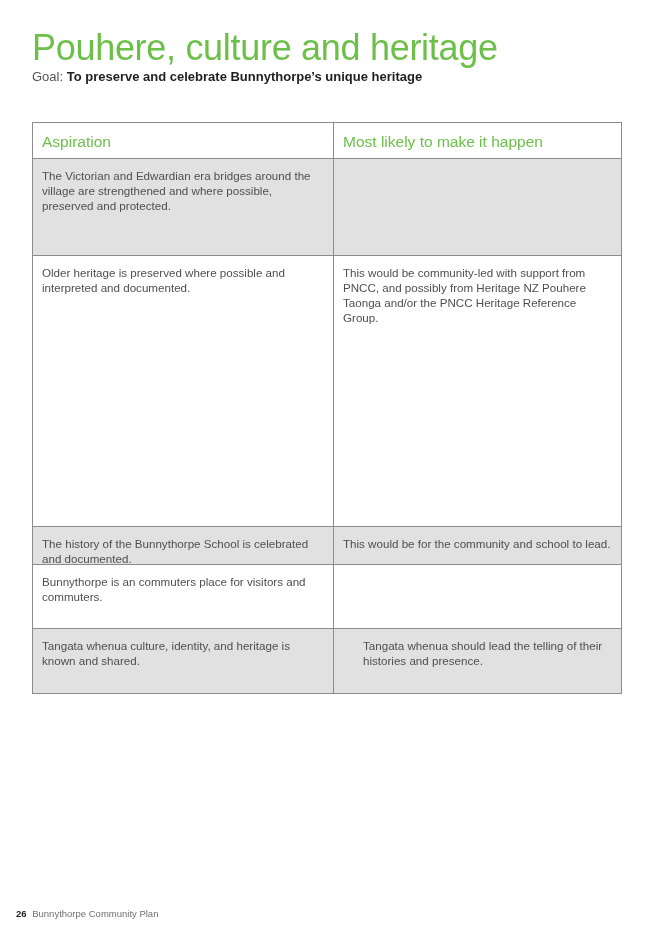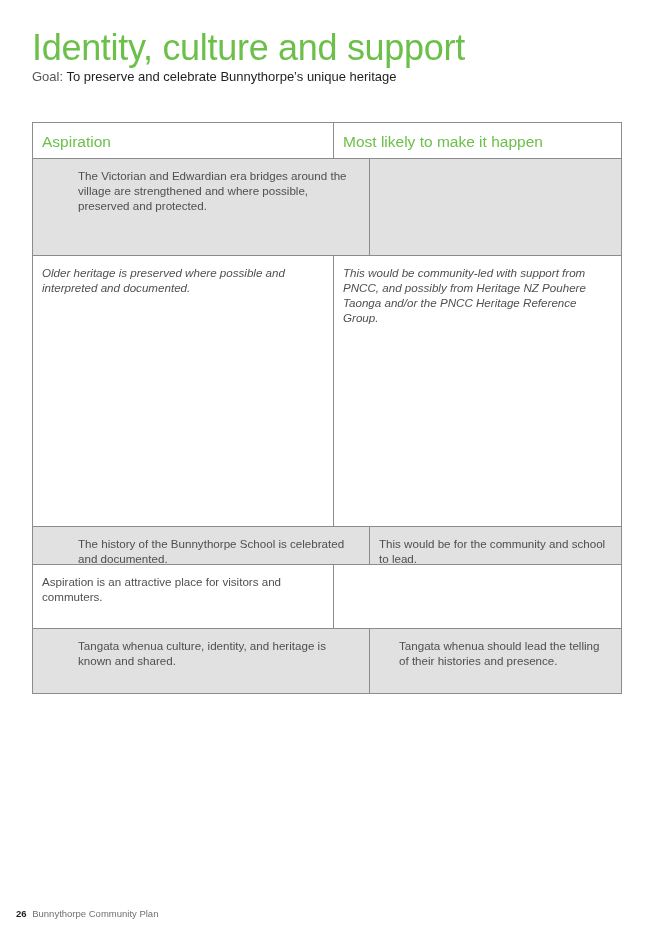--- a/index.html
+++ b/index.html
@@ -34,56 +34,56 @@
       font-size: 13px;
       line-height: 18px;
       white-space: nowrap;
     }
     .goal-label {
       color: #555555;
       font-weight: normal;
     }
     .goal-text {
       color: #1f1f1f;
-      font-weight: normal;
+      font-weight: bold;
     }
     .table {
       position: absolute;
       left: 32px;
       top: 122px;
       width: 590px;
       border: 1px solid #8c8c8c;
       box-sizing: border-box;
     }
     .row {
       display: flex;
       border-top: 1px solid #8c8c8c;
       box-sizing: border-box;
     }
     .row:first-child { border-top: none; }
-    .row.shaded { background: #e1e1e1; padding-left: 36px; }
+    .row.shaded { background: #e1e1e1; }
     .row.plain { background: #ffffff; }
     .cell {
       box-sizing: border-box;
       padding: 9px 9px 0 9px;
       font-size: 11.6px;
       line-height: 15px;
       color: #4f4f4f;
     }
     .cell.c1 { width: 301px; border-right: 1px solid #8c8c8c; }
     .cell.c2 { flex: 1; }
     .row.header .cell {
       font-size: 15.5px;
       line-height: 20px;
       color: #6cc04a;
       padding-top: 9px;
     }
     .r-header { height: 35px; }
     .r1 { height: 97px; }
-    .r2 { height: 271px; font-style: italic; }
+    .r2 { height: 271px; }
     .r3 { height: 38px; }
     .r4 { height: 64px; }
     .r5 { height: 65px; gap: 20px; }
     .footer {
       position: absolute;
       left: 16px;
       top: 908px;
       font-size: 9.5px;
       line-height: 12px;
       white-space: nowrap;
@@ -93,21 +93,21 @@
       color: #1f1f1f;
       margin-right: 3px;
     }
     .footer-text {
       color: #707070;
     }
   </style>
 </head>
 <body>
 
-<h1 class="page-title">Identity, culture and support</h1>
+<h1 class="page-title">Pouhere, culture and heritage</h1>
 
 <div class="goal">
   <span class="goal-label">Goal:</span>
   <span class="goal-text">To preserve and celebrate Bunnythorpe’s unique heritage</span>
 </div>
 
 <div class="table">
   <div class="row header r-header">
     <div class="cell c1">Aspiration</div>
     <div class="cell c2">Most likely to make it happen</div>
@@ -117,21 +117,21 @@
   </div>
   <div class="row plain r2">
     <div class="cell c1">Older heritage is preserved where possible and interpreted and documented.</div>
     <div class="cell c2">This would be community-led with support from PNCC, and possibly from Heritage NZ Pouhere Taonga and/or the PNCC Heritage Reference Group.</div>
   </div>
   <div class="row shaded r3">
     <div class="cell c1">The history of the Bunnythorpe School is celebrated and documented.</div>
     <div class="cell c2">This would be for the community and school to lead.</div>
   </div>
   <div class="row plain r4">
-    <div class="cell c1">Aspiration is an attractive place for visitors and commuters.</div>
+    <div class="cell c1">Bunnythorpe is an commuters place for visitors and commuters.</div>
   </div>
   <div class="row shaded r5">
     <div class="cell c1">Tangata whenua culture, identity, and heritage is known and shared.</div>
     <div class="cell c2">Tangata whenua should lead the telling of their histories and presence.</div>
   </div>
 </div>
 
 <div class="footer">
   <span class="page-number">26</span>
   <span class="footer-text">Bunnythorpe Community Plan</span>

